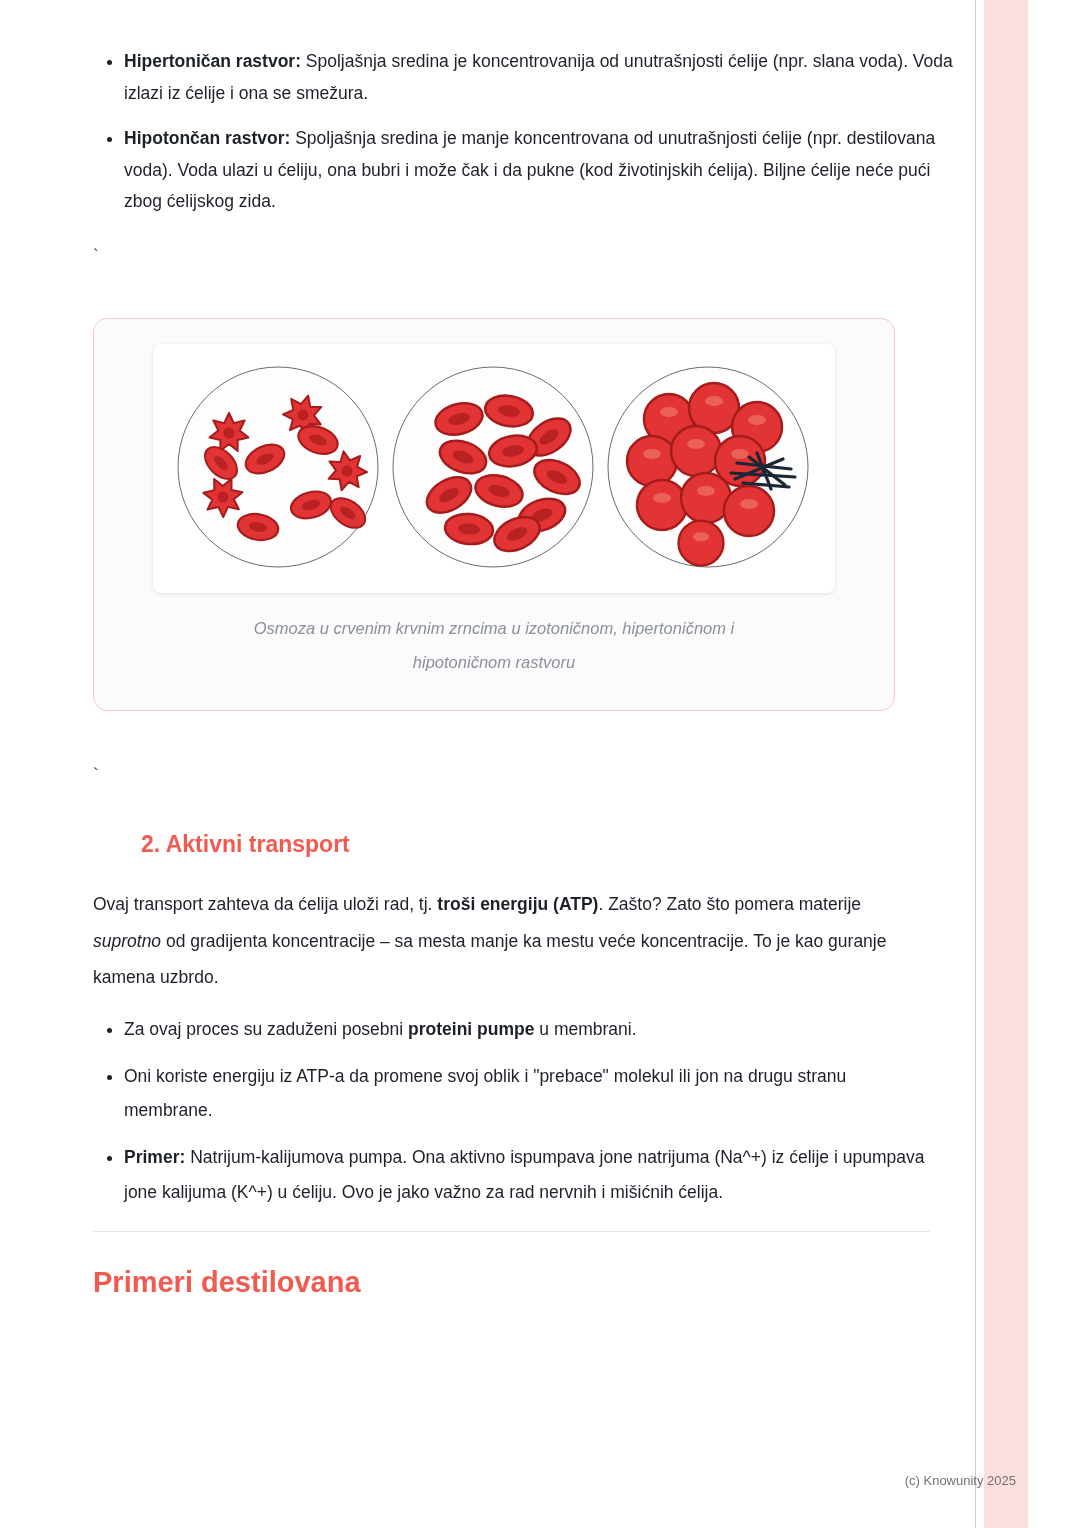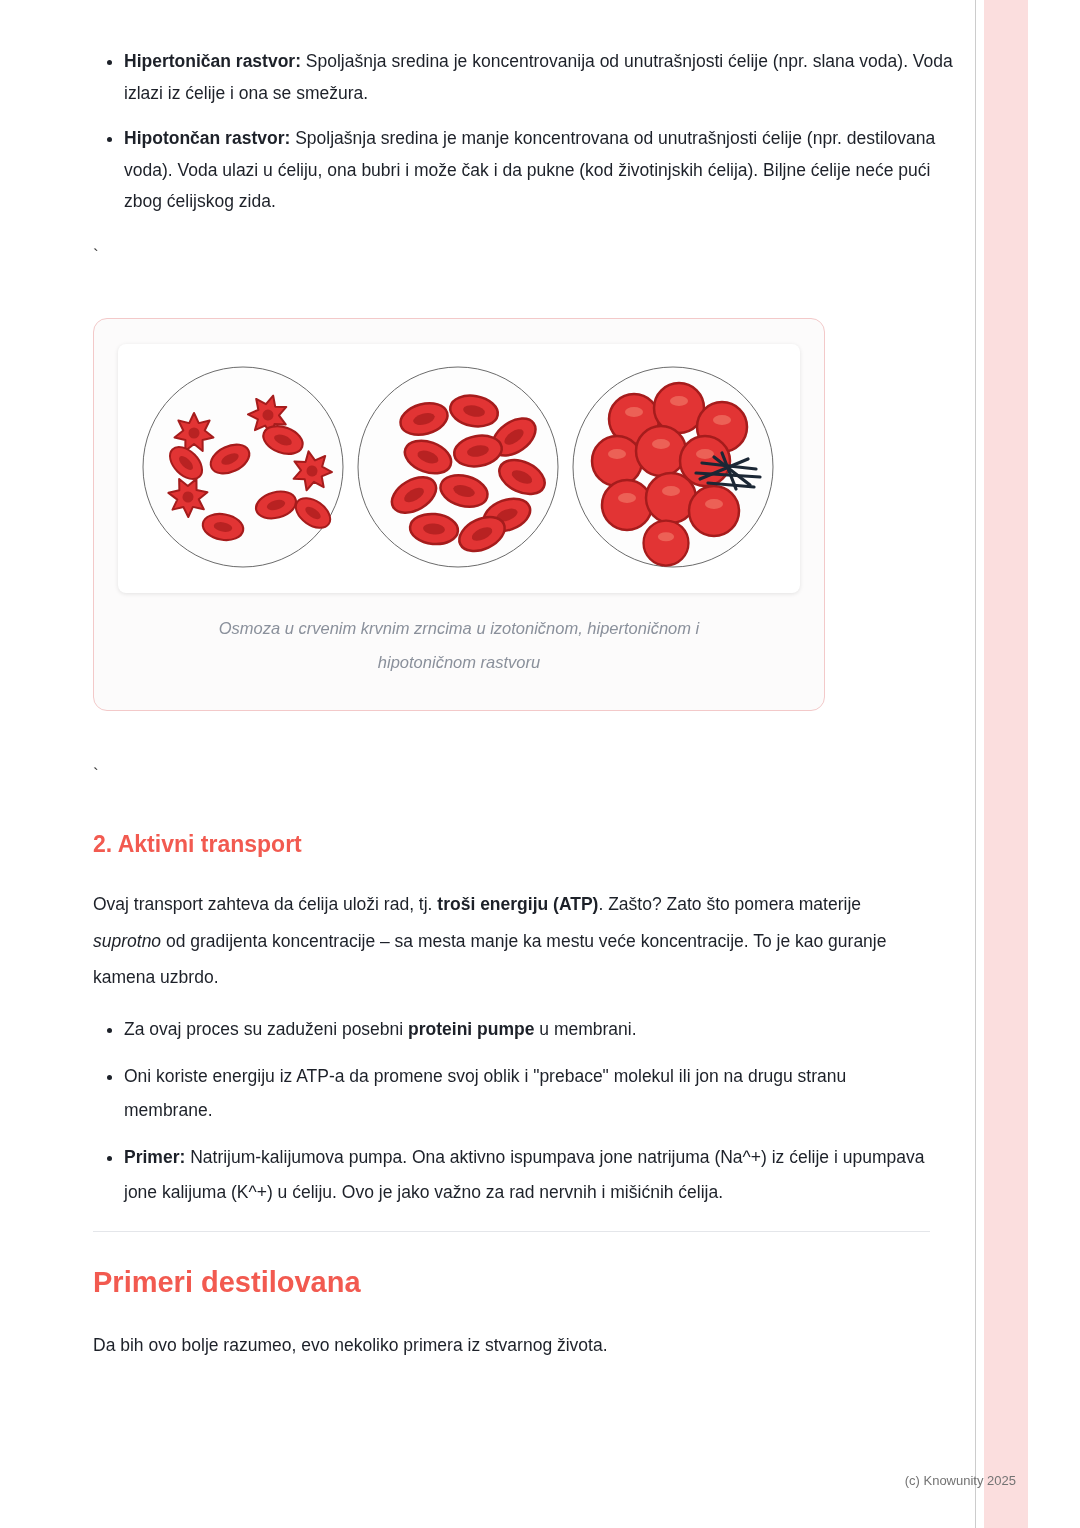--- a/index.html
+++ b/index.html
@@ -19,36 +19,36 @@
   ul.toplist { list-style:disc; padding-left:31px; }
   ul.toplist li { font-size:17.5px; line-height:1.8; margin-bottom:14px; }
   .b { font-weight:bold; }
   .i { font-style:italic; }
 
   .tick { font-size:17px; color:#3a3a3a; margin-top:28px; }
   .tick2 { margin-top:54px; }
 
   
   .card {
-    margin-top:52px; width:732px;
+    margin-top:52px; width:802px;
     background:#fcfbfb; border:1px solid #f3c9c9; border-radius:14px;
     padding:25px 0 30px 0;
   }
   .panel {
     width:682px; margin:0 auto; background:#ffffff; border-radius:8px;
     box-shadow:0 1px 4px rgba(0,0,0,0.10);
     padding:11px 10px 9px 10px;
   }
   .caption {
     margin-top:18px; text-align:center; font-style:italic;
     color:#8a909b; font-size:16.5px; line-height:2.1;
   }
 
   h2.accent {
-    margin-top:46px; font-size:23px; font-weight:bold; color:#f25a50;
+    margin-top:46px; font-size:23px; font-weight:bold; color:#f25a50;margin-left:48px;
   }
   h1.accent {
     margin-top:34px; font-size:29px; font-weight:bold; color:#f25a50;
   }
   p.body-par { margin-top:28px; font-size:17.5px; line-height:2.1; max-width:840px; }
 
   ul.midlist { list-style:disc; padding-left:31px; margin-top:16px; }
   ul.midlist li { font-size:17.5px; line-height:1.95; margin-bottom:13px; max-width:810px; }
 
   hr.divider { border:none; border-top:1px solid #e4e6ea; margin-top:22px; width:837px; }
@@ -171,18 +171,17 @@
       </li>
       <li>
         <span class="b">Primer:</span><span> Natrijum-kalijumova pumpa. Ona aktivno ispumpava jone natrijuma (Na^+) iz ćelije i upumpava jone kalijuma (K^+) u ćeliju. Ovo je jako važno za rad nervnih i mišićnih ćelija.</span>
       </li>
     </ul>
 
     <hr class="divider">
 
     <h1 class="accent">Primeri destilovana</h1>
 
-    <p class="body-par">Da bih ovo bolje razumeo, evo nekoliko primera iz stvarnog života.</p>
 
   </div>
 
   <div class="footer">(c) Knowunity 2025</div>
 </div>
 
 </body></html>

